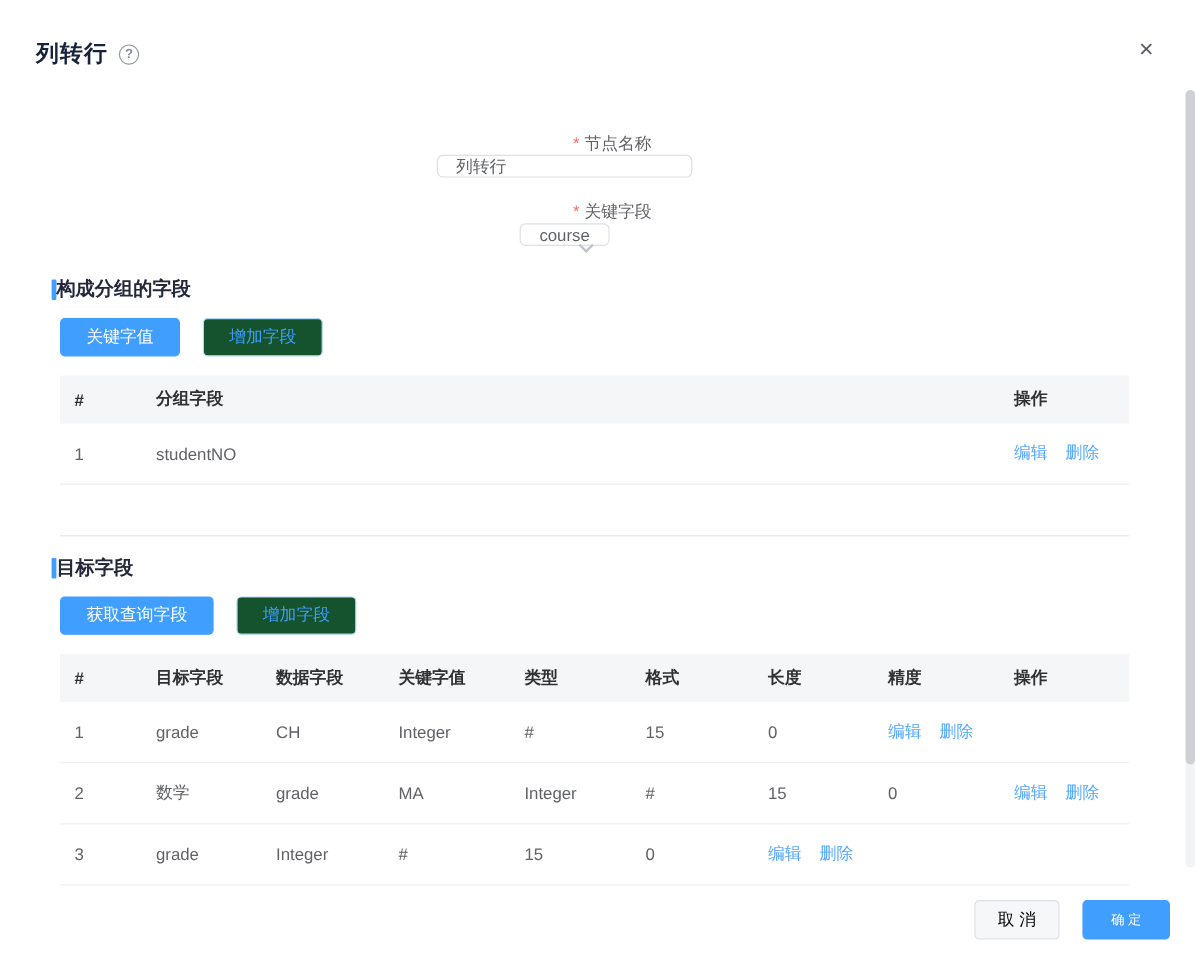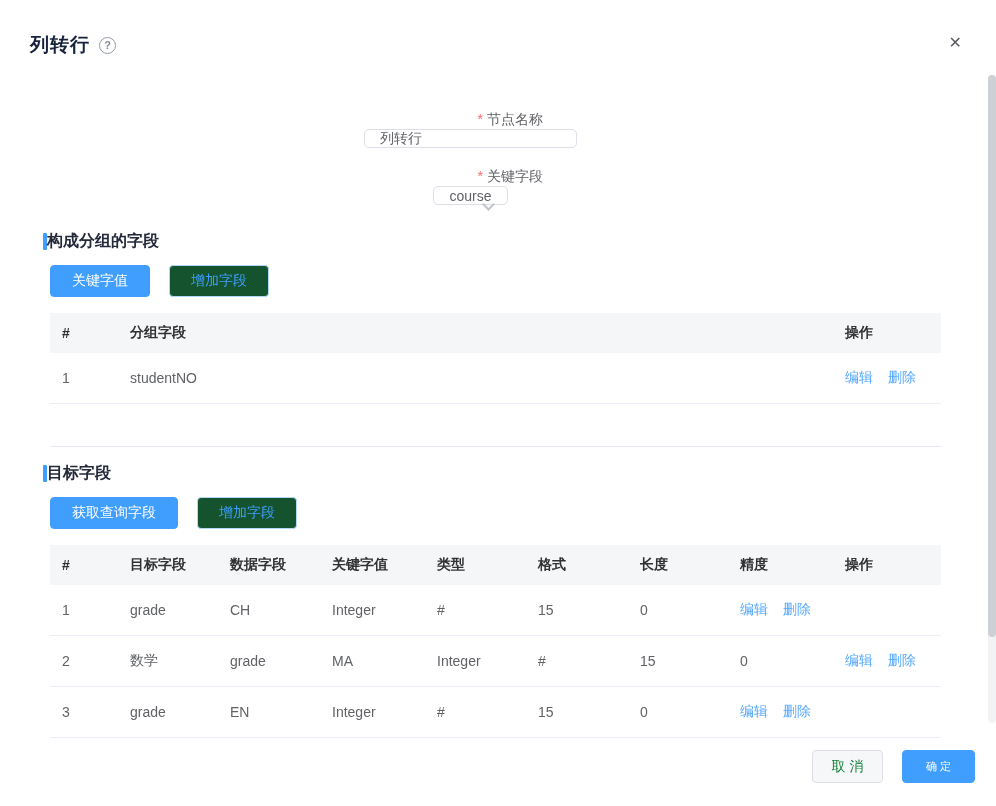--- a/index.html
+++ b/index.html
@@ -72,21 +72,21 @@
   .td { display:flex; align-items:center; color:#606266; font-size:14px; }
   .th:first-child, .td:first-child { padding-left:12px; }
   .empty-space { height:43px; border-bottom:1px solid #e4e7ed; }
   .link { color:#54a8ff; text-decoration:none; cursor:pointer; }
   .actions { gap:15px; }
 
   
   .footer { position:absolute; top:750px; right:21px; display:flex; gap:19px; }
   .btn-cancel {
     min-width:71px; height:33px; background:#f6f7f8; border:1px solid #dcdfe6;
-    border-radius:4px; color:#15803d; font-size:14px; cursor:pointer; font-family:inherit;
+    border-radius:4px; color:#000000; font-size:14px; cursor:pointer; font-family:inherit;
   }
   .btn-confirm {
     min-width:73px; height:33px; background:#409eff; border:1px solid #409eff;
     border-radius:4px; color:#fff; font-size:11px; cursor:pointer; font-family:inherit;
   }
 
   
   .scroll-track {
     position:absolute; top:75px; right:0; width:8px; height:648px;
     background:#f2f3f4; border-radius:4px;
@@ -195,21 +195,20 @@
     <div class="td">0</div>
     <div class="td actions">
       <a class="link">编辑</a>
       <a class="link">删除</a>
     </div>
   </div>
 
   <div class="tr grid9">
     <div class="td">3</div>
     <div class="td">grade</div>
-    <div class="td">EN</div>
     <div class="td">Integer</div>
     <div class="td">#</div>
     <div class="td">15</div>
     <div class="td">0</div>
     <div class="td actions">
       <a class="link">编辑</a>
       <a class="link">删除</a>
     </div>
   </div>
 </div>

